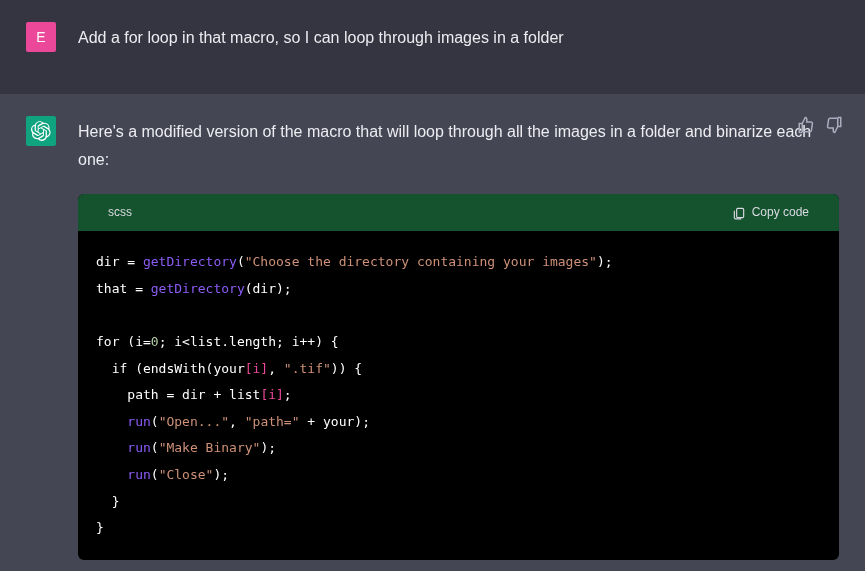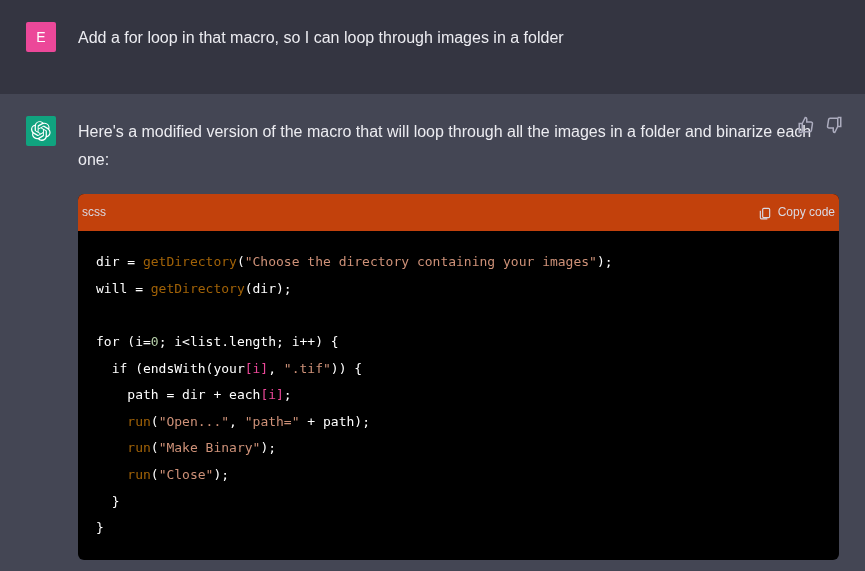--- a/index.html
+++ b/index.html
@@ -50,46 +50,46 @@
     color: #acacbe;
   }
   .feedback svg { width: 18px; height: 18px; cursor: pointer; }
   .code-block {
     margin-top: 20px;
     border-radius: 6px;
     overflow: hidden;
     background: #000;
   }
   .code-header {
-    background: #c2410c;
+    background: #14532d;
     display: flex;
     justify-content: space-between;
     align-items: center;
-    padding: 8px 4px;
+    padding: 8px 30px;
     font-size: 12px;
     color: #d9d9e3;
   }
   .copy-btn {
     display: flex;
     align-items: center;
     gap: 6px;
     cursor: pointer;
     font-size: 12px;
   }
   .copy-btn svg { width: 14px; height: 14px; }
   .code-body {
     padding: 18px 18px 18px 18px;
     font-family: "NSimSun", "SimSun", Consolas, monospace;
     font-size: 13px;
     line-height: 2.05;
     color: #fff;
     white-space: pre;
     overflow-x: auto;
   }
-  .tk-fn { color: #a16207; }
+  .tk-fn { color: #8b5cf6; }
   .tk-str { color: #ce9178; }
   .tk-num { color: #b5cea8; }
   .tk-br { color: #ec4899; }
 </style>
 </head>
 <body>
 
 <div class="msg-row user-row">
   <div class="avatar user-avatar">E</div>
   <div class="msg-content">Add a for loop in that macro, so I can loop through images in a folder</div>
@@ -109,26 +109,26 @@
         <span>scss</span>
         <span class="copy-btn">
           <svg viewBox="0 0 24 24" fill="none" stroke="currentColor" stroke-width="2">
               <rect x="8" y="4" width="12" height="16" rx="2"></rect>
               <path d="M4 8v12a2 2 0 0 0 2 2h10"></path>
             </svg>
           <span>Copy code</span>
         </span>
       </div>
       <div class="code-body"><span>dir = </span><span class="tk-fn">getDirectory</span><span>(</span><span class="tk-str">"Choose the directory containing your images"</span><span>);</span>
-<span>will = </span><span class="tk-fn">getDirectory</span><span>(dir);</span>
+<span>that = </span><span class="tk-fn">getDirectory</span><span>(dir);</span>
 
 <span>for (i=</span><span class="tk-num">0</span><span>; i&lt;list.length; i++) {</span>
 <span>  if (endsWith(your</span><span class="tk-br">[i]</span><span>, </span><span class="tk-str">".tif"</span><span>)) {</span>
-<span>    path = dir + each</span><span class="tk-br">[i]</span><span>;</span>
-<span>    </span><span class="tk-fn">run</span><span>(</span><span class="tk-str">"Open..."</span><span>, </span><span class="tk-str">"path="</span><span> + path);</span>
+<span>    path = dir + list</span><span class="tk-br">[i]</span><span>;</span>
+<span>    </span><span class="tk-fn">run</span><span>(</span><span class="tk-str">"Open..."</span><span>, </span><span class="tk-str">"path="</span><span> + your);</span>
 <span>    </span><span class="tk-fn">run</span><span>(</span><span class="tk-str">"Make Binary"</span><span>);</span>
 <span>    </span><span class="tk-fn">run</span><span>(</span><span class="tk-str">"Close"</span><span>);</span>
 <span>  }</span>
 <span>}</span></div>
     </div>
   </div>
 
   <div class="feedback">
     <svg viewBox="0 0 24 24" fill="none" stroke="currentColor" stroke-width="2">
         <path d="M7 10v12M7 10l4-8a2 2 0 0 1 2 2v4h5.6a2 2 0 0 1 2 2.3l-1.4 9a2 2 0 0 1-2 1.7H7M7 10H3v12h4"></path>

